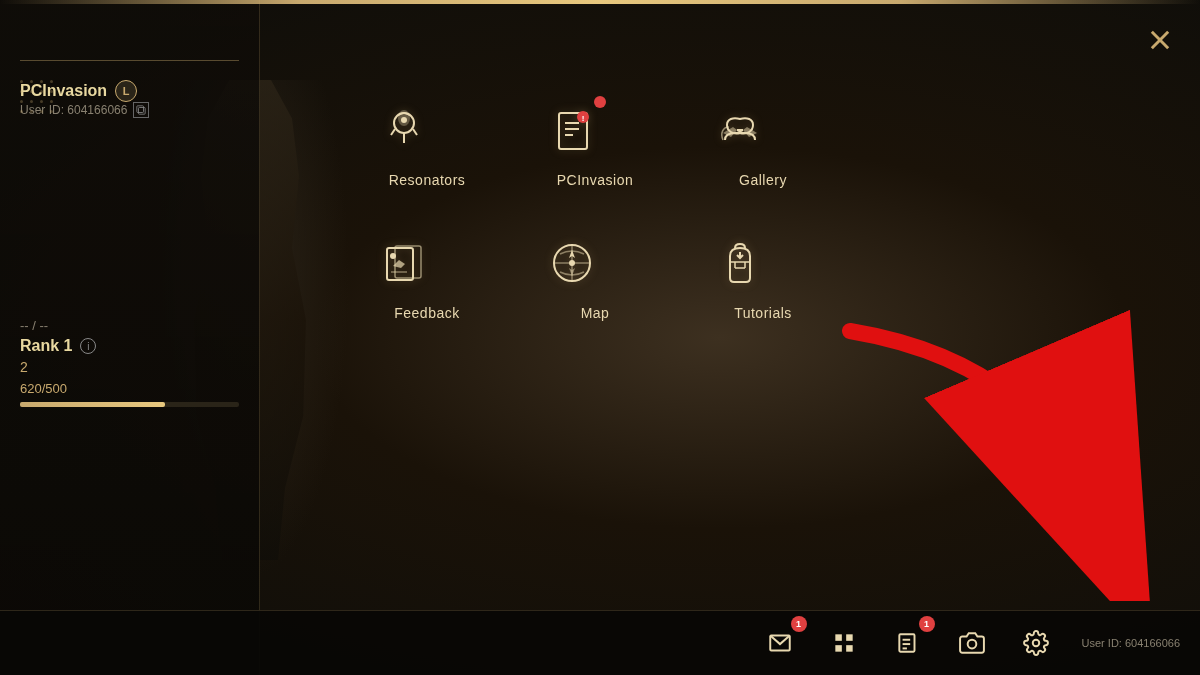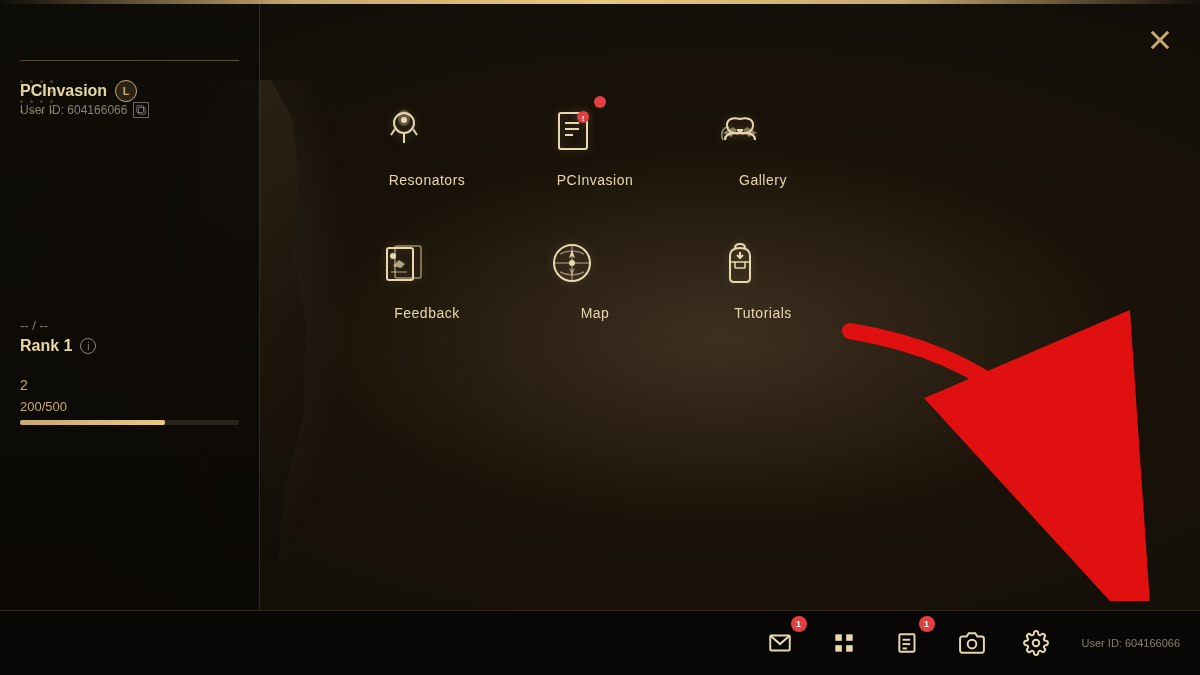--- a/index.html
+++ b/index.html
@@ -148,21 +148,21 @@
     .rank-slash {
       color: #888070;
       font-size: 13px;
       margin-bottom: 4px;
     }
 
     .rank-row {
       display: flex;
       align-items: center;
       gap: 8px;
-      margin-bottom: 22px;
+      margin-bottom: 4px;
     }
 
     .rank-label {
       color: #e8d8a0;
       font-size: 16px;
       font-weight: bold;
     }
 
     .info-icon {
       width: 16px;
@@ -390,21 +390,21 @@
     </div>
   </div>
 
   <div class="rank-section">
     <div class="rank-slash">-- / --</div>
     <div class="rank-row">
       <span class="rank-label">Rank 1</span>
       <div class="info-icon">i</div>
     </div>
     <div class="rank-num">2</div>
-    <div class="xp-text">200/500</div>
+    <div class="xp-text">620/500</div>
     <div class="xp-bar-bg">
       <div class="xp-bar-fill" style="width: 66%"></div>
     </div>
   </div>
 </div>
 
 <div class="main-menu">
 
   <div class="menu-grid">
 

